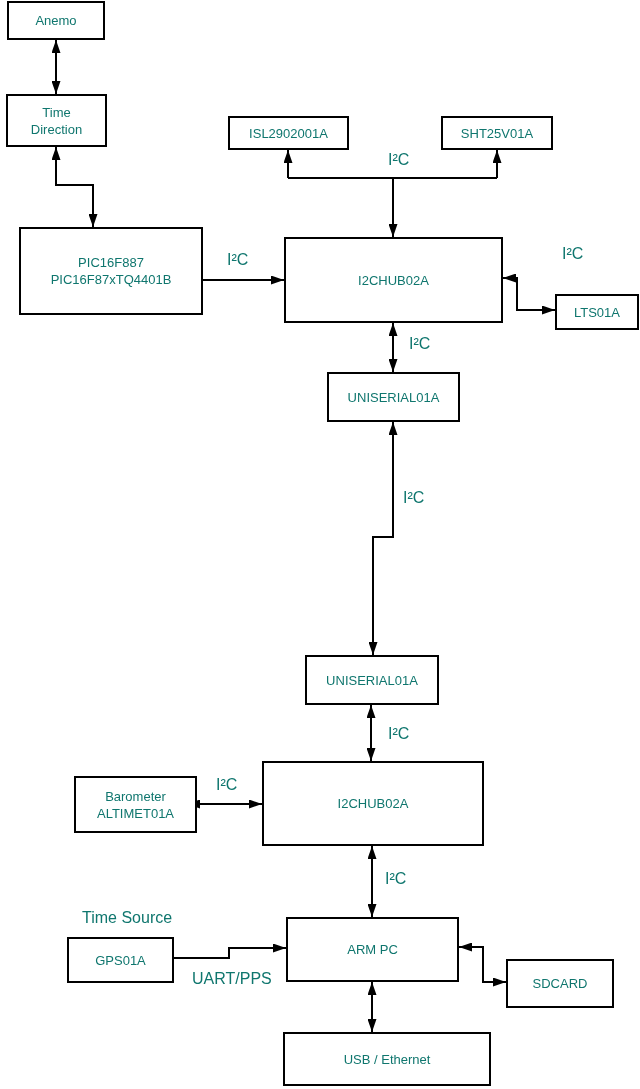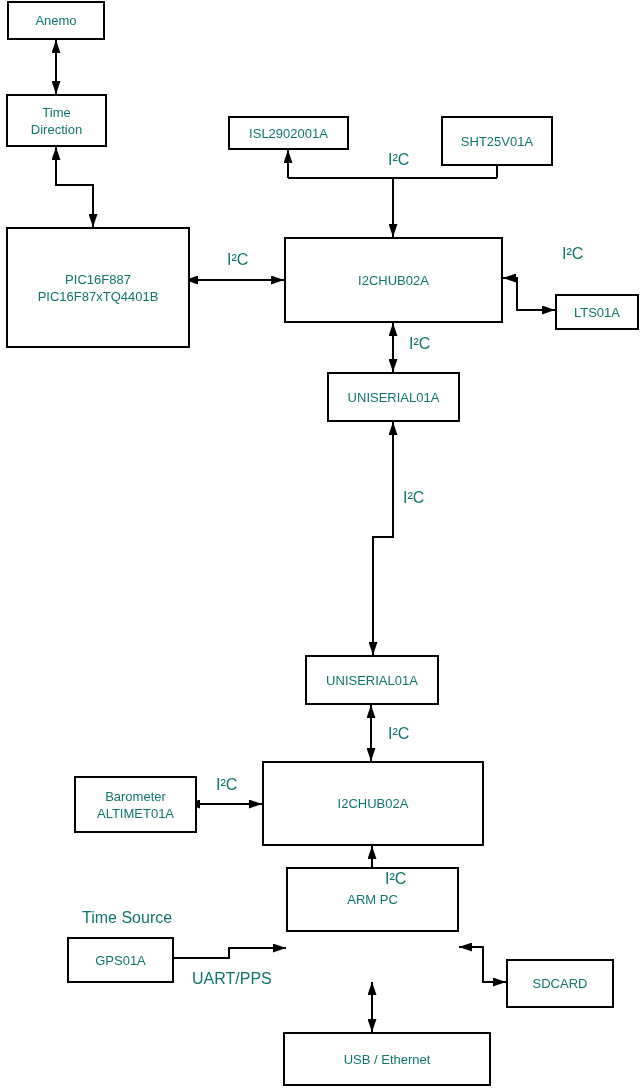--- a/index.html
+++ b/index.html
@@ -62,30 +62,30 @@
 
   <div class="node" style="left:7px;top:1px;width:98px;height:39px">
     <span>Anemo</span>
   </div>
 
   <div class="node" style="left:6px;top:94px;width:101px;height:53px">
     <span>Time</span>
     <span>Direction</span>
   </div>
 
-  <div class="node" style="left:6px;top:227px;width:184px;height:121px">
+  <div class="node" style="left:19px;top:227px;width:184px;height:88px">
     <span>PIC16F887</span>
     <span>PIC16F87xTQ4401B</span>
   </div>
 
   <div class="node" style="left:228px;top:116px;width:121px;height:34px">
     <span>ISL2902001A</span>
   </div>
 
-  <div class="node" style="left:441px;top:116px;width:112px;height:50px">
+  <div class="node" style="left:441px;top:116px;width:112px;height:34px">
     <span>SHT25V01A</span>
   </div>
 
   <div class="node" style="left:284px;top:237px;width:219px;height:86px">
     <span>I2CHUB02A</span>
   </div>
 
   <div class="node" style="left:555px;top:294px;width:84px;height:36px">
     <span>LTS01A</span>
   </div>
@@ -104,21 +104,21 @@
 
   <div class="node" style="left:74px;top:776px;width:123px;height:57px">
     <span>Barometer</span>
     <span>ALTIMET01A</span>
   </div>
 
   <div class="node" style="left:67px;top:937px;width:107px;height:46px">
     <span>GPS01A</span>
   </div>
 
-  <div class="node" style="left:286px;top:867px;width:173px;height:65px">
+  <div class="node" style="left:286px;top:917px;width:173px;height:65px">
     <span>ARM PC</span>
   </div>
 
   <div class="node" style="left:506px;top:959px;width:108px;height:49px">
     <span>SDCARD</span>
   </div>
 
   <div class="node" style="left:283px;top:1032px;width:208px;height:54px">
     <span>USB / Ethernet</span>
   </div>

